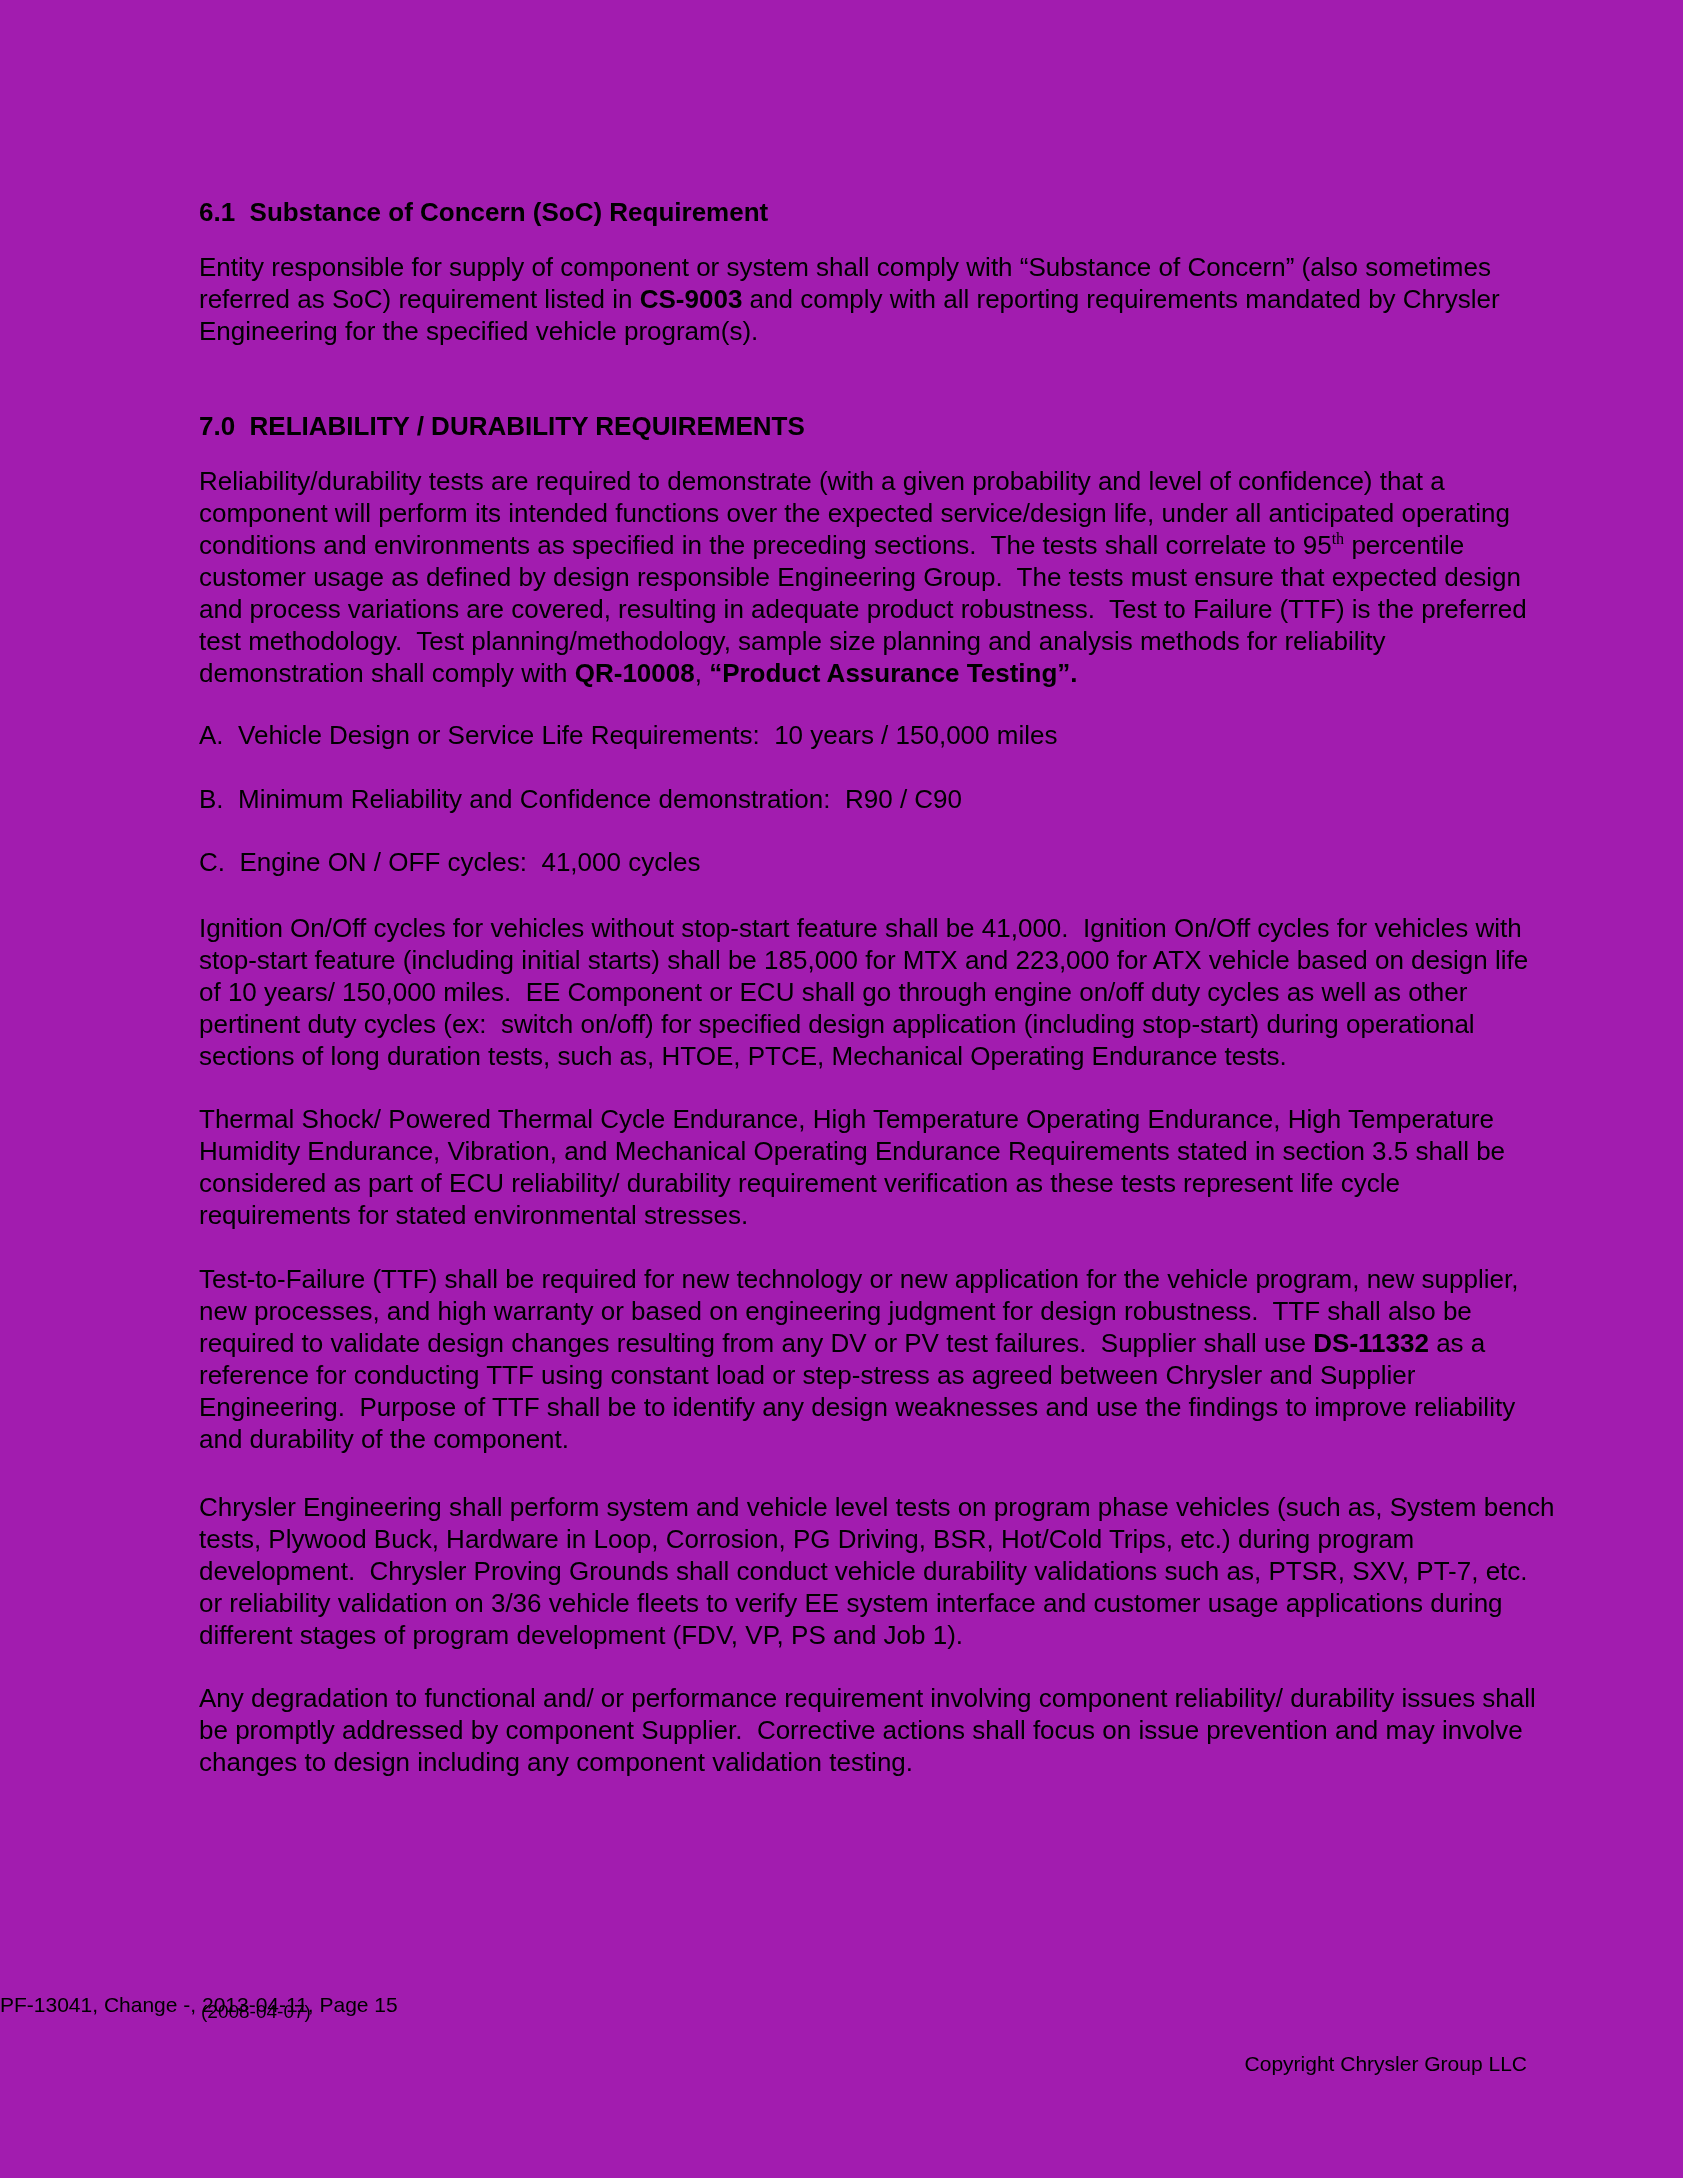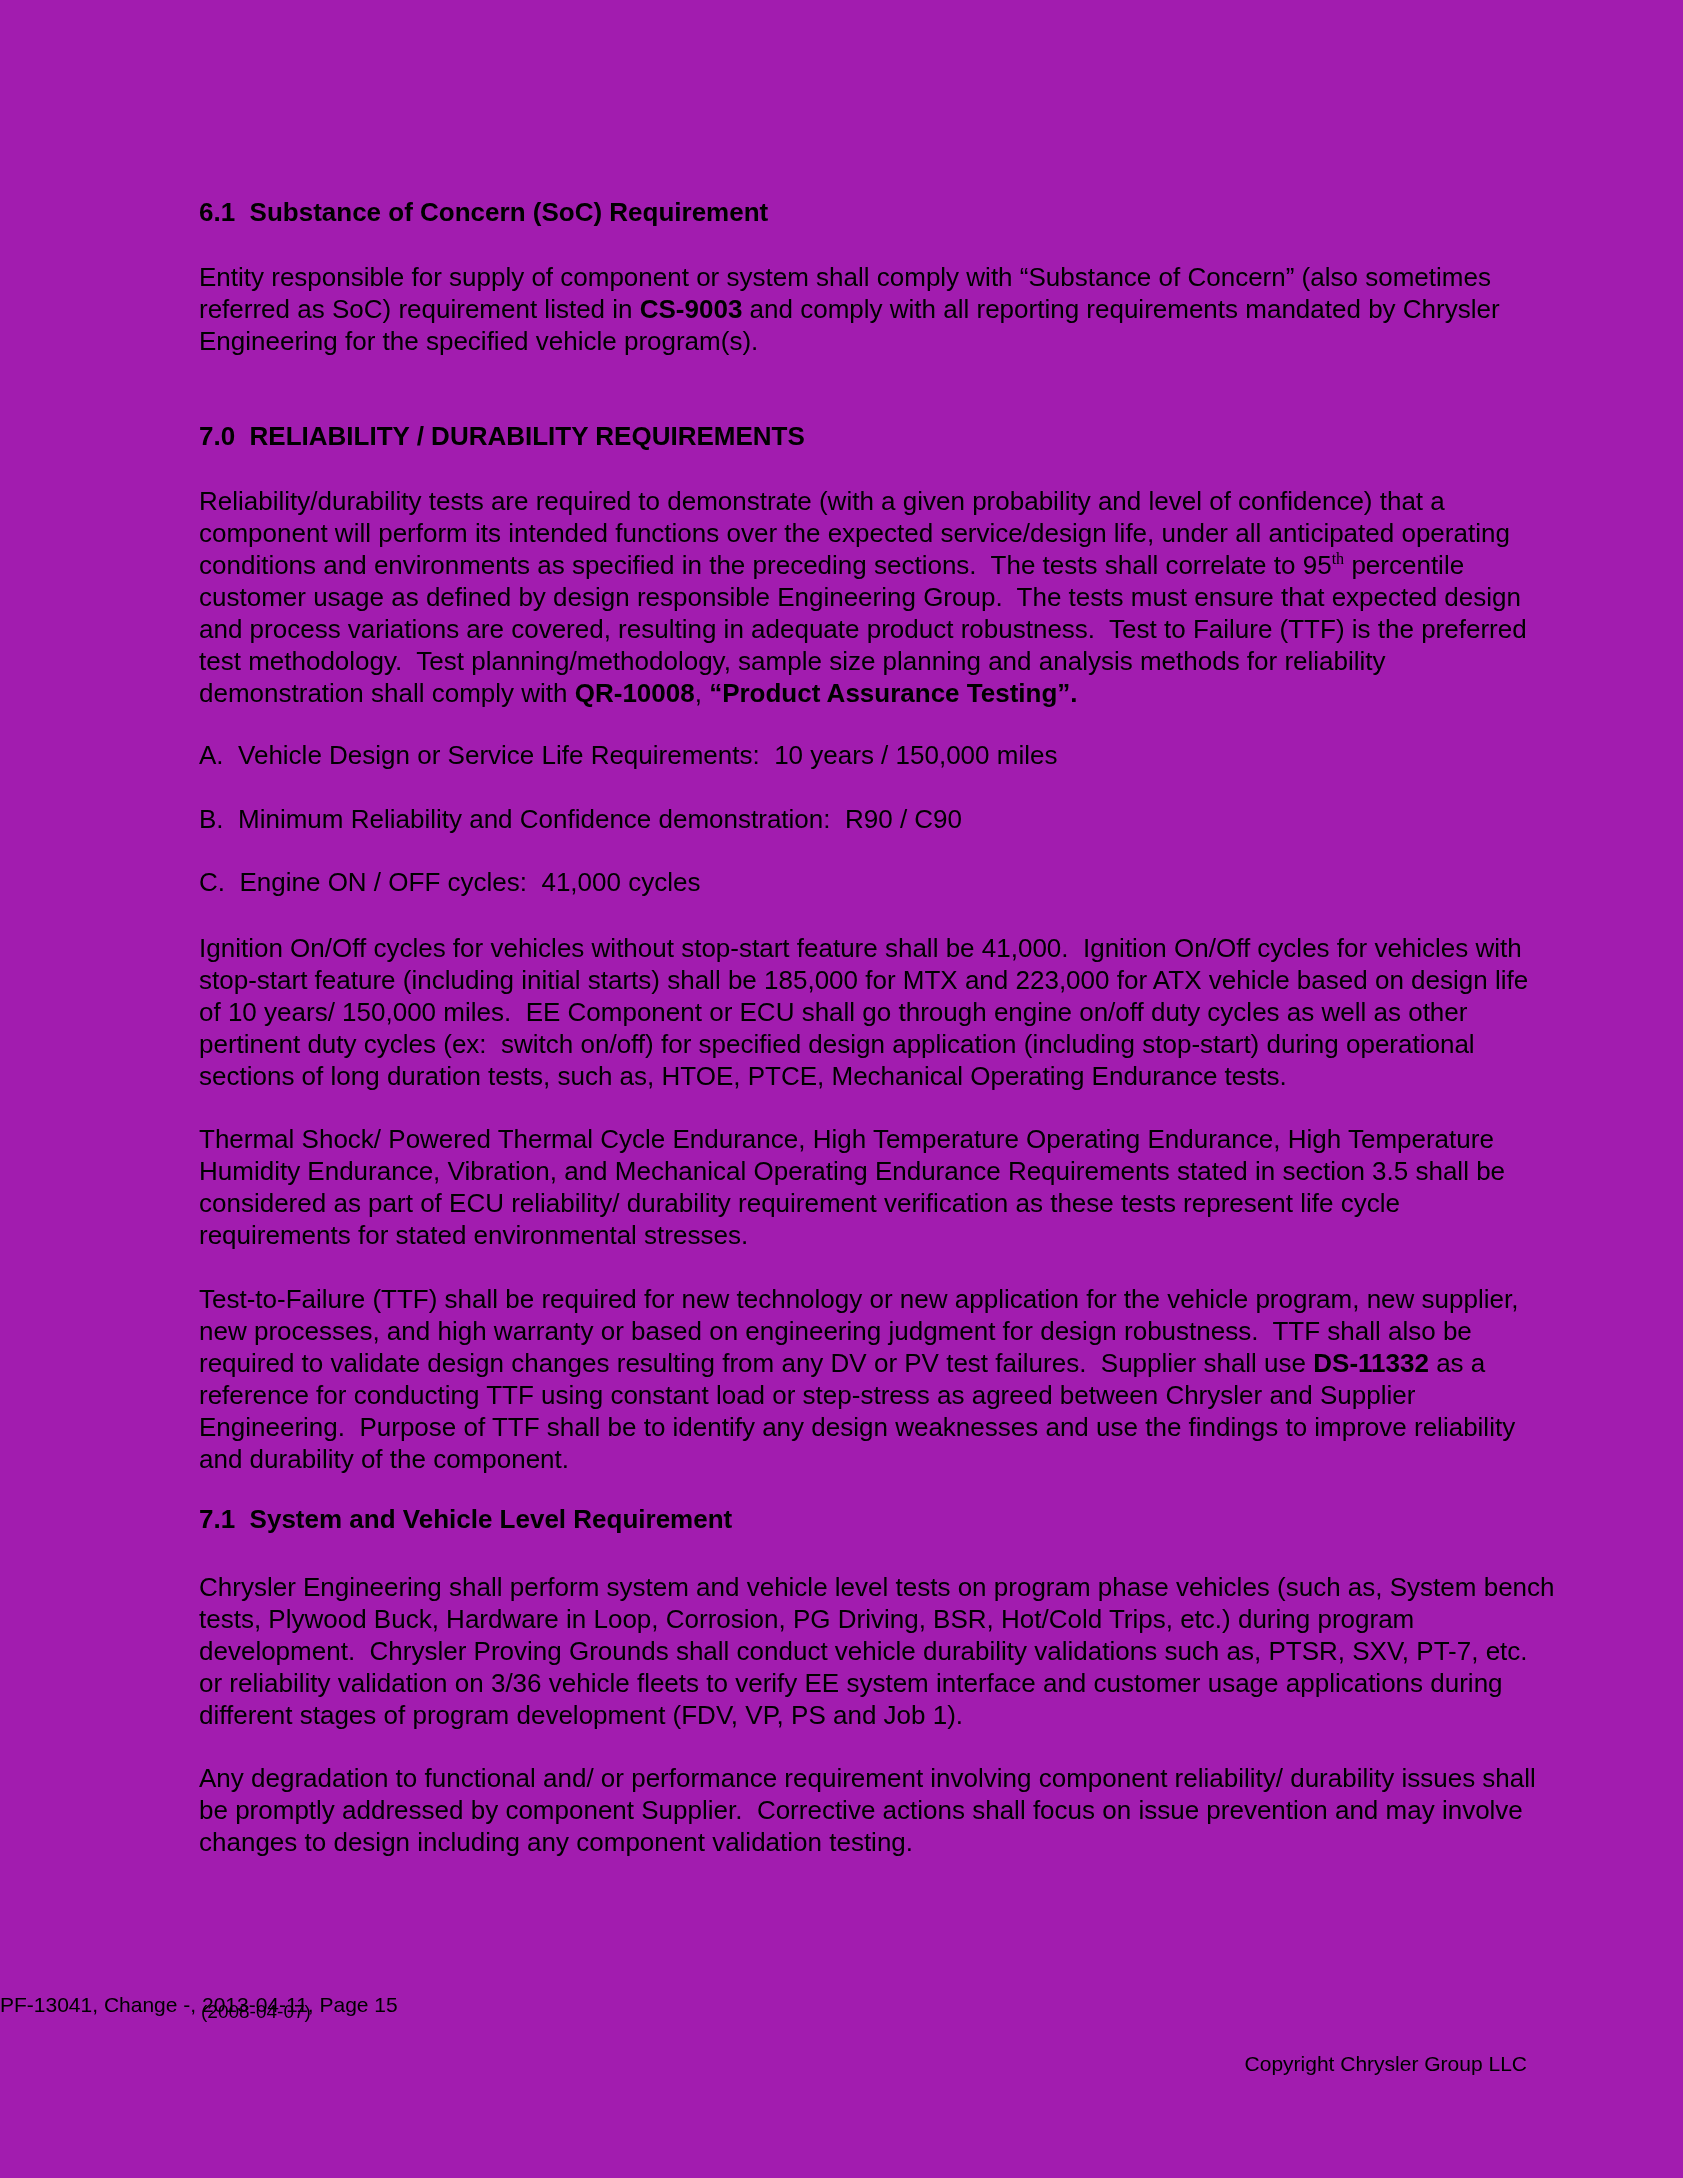--- a/index.html
+++ b/index.html
@@ -18,21 +18,21 @@
   .body{
     font-size:26px;line-height:32px;font-weight:normal;
     margin:0;white-space:pre-wrap;
   }
   .body b{font-weight:bold;}
   .body sup{font-size:62%;vertical-align:super;line-height:0;font-family:Liberation Serif, serif;}
   .mt28{margin-top:28px}
   .mt30{margin-top:30px}
   .mt31{margin-top:31px}
   .mt32{margin-top:32px}
-  .mt33{margin-top:33px}
+  .mt33{margin-top:23px}
   .mt34{margin-top:34px}
   .mt36{margin-top:36px}
   .mt64{margin-top:63px}
   .footer-line{
     position:absolute;top:1992px;left:0;width:1527px;
     text-align:left;font-size:21px;line-height:26px;
   }
   .footer-copy{
     position:absolute;top:2051px;left:0;width:1527px;
     text-align:right;font-size:21px;line-height:26px;
@@ -61,21 +61,20 @@
     <p class="body mt32">B.  Minimum Reliability and Confidence demonstration:  R90 / C90</p>
 
     <p class="body mt31">C.  Engine ON / OFF cycles:  41,000 cycles</p>
 
     <p class="body mt34"><span>Ignition On/Off cycles for vehicles without stop-start feature shall be 41,000.  Ignition On/Off cycles for vehicles with stop-start feature (including initial starts) shall be 185,000 for MTX and 223,000 for ATX vehicle based on design life of 10 years/ 150,000 miles.  EE Component or ECU shall go through engine on/off duty cycles as well as other pertinent duty cycles (ex:  switch on/off) for specified design application (including stop-start) during operational sections of long duration tests, such as, HTOE, PTCE, Mechanical Operating Endurance tests.</span></p>
 
     <p class="body mt31"><span>Thermal Shock/ Powered Thermal Cycle Endurance, High Temperature Operating Endurance, High Temperature Humidity Endurance, Vibration, and Mechanical Operating Endurance Requirements stated in section 3.5 shall be considered as part of ECU reliability/ durability requirement verification as these tests represent life cycle requirements for stated environmental stresses.</span></p>
 
     <p class="body mt32"><span>Test-to-Failure (TTF) shall be required for new technology or new application for the vehicle program, new supplier, new processes, and high warranty or based on engineering judgment for design robustness.  TTF shall also be required to validate design changes resulting from any DV or PV test failures.  Supplier shall use </span><b>DS-11332</b><span> as a reference for conducting TTF using constant load or step-stress as agreed between Chrysler and Supplier Engineering.  Purpose of TTF shall be to identify any design weaknesses and use the findings to improve reliability and durability of the component.</span></p>
 
-    <h2 class="h mt28">7.1  System and Vehicle Level Requirement</h2>
 
     <p class="body mt36"><span>Chrysler Engineering shall perform system and vehicle level tests on program phase vehicles (such as, System bench tests, Plywood Buck, Hardware in Loop, Corrosion, PG Driving, BSR, Hot/Cold Trips, etc.) during program development.  Chrysler Proving Grounds shall conduct vehicle durability validations such as, PTSR, SXV, PT-7, etc. or reliability validation on 3/36 vehicle fleets to verify EE system interface and customer usage applications during different stages of program development (FDV, VP, PS and Job 1).</span></p>
 
     <p class="body mt31"><span>Any degradation to functional and/ or performance requirement involving component reliability/ durability issues shall be promptly addressed by component Supplier.  Corrective actions shall focus on issue prevention and may involve changes to design including any component validation testing.</span></p>
 
   </main>
 
   <div class="footer-line">PF-13041, Change -, 2013-04-11, Page 15</div>
 
   <div class="footer-copy">Copyright Chrysler Group LLC</div>

